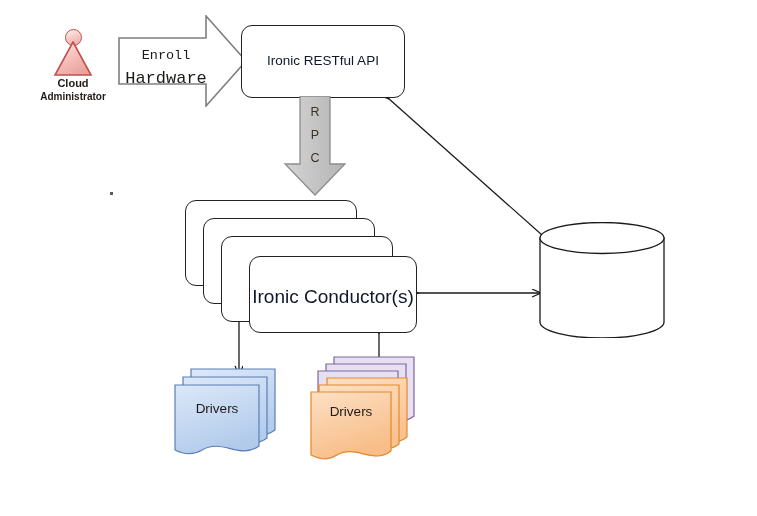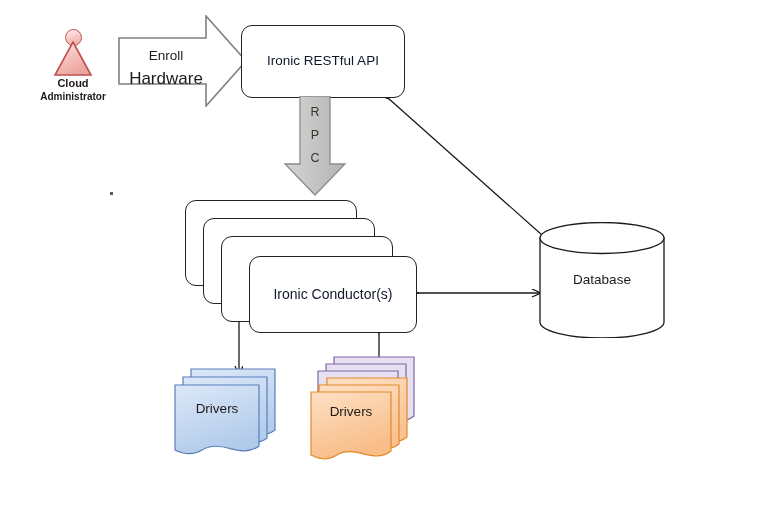--- a/index.html
+++ b/index.html
@@ -66,21 +66,21 @@
         </linearGradient>
       </defs>
       <path d="M20,1 L38,34 L2,34 Z" fill="url(#actorg)" stroke="#c0504d" stroke-width="1.6"></path>
     </svg>
     <div class="lbl ctr" style="left:28px;top:77px;width:90px;font-size:11px;font-weight:bold;">Cloud</div>
     <div class="lbl ctr" style="left:18px;top:91px;width:110px;font-size:10px;font-weight:bold;">Administrator</div>
   </div>
 
   <div class="dot" style="left:110px;top:192px;"></div>
 
-  <div style="position:absolute;left:118px;top:15px;">
+  <div style="position:absolute;left:118px;top:15px;font-family:Liberation Mono, monospace;">
     <svg width="130" height="92" viewBox="0 0 130 92">
       <path d="M1,23 L88,23 L88,1 L128,46 L88,91 L88,69 L1,69 Z" fill="#ffffff" stroke="#7f7f7f" stroke-width="1.6" stroke-linejoin="miter"></path>
     </svg>
     <div class="lbl ctr" style="left:6px;top:33px;width:84px;font-size:13.5px;">Enroll</div>
     <div class="lbl ctr" style="left:0px;top:53px;width:96px;font-size:17px;">Hardware</div>
   </div>
 
   <div class="rbox" style="left:241px;top:25px;width:164px;height:73px;">
     <div class="boxtext" style="top:27px;font-size:13.5px;">Ironic RESTful API</div>
   </div>
@@ -99,30 +99,29 @@
     <div class="lbl ctr" style="left:0px;top:9px;width:64px;font-size:12.5px;color:#3b3228;">R</div>
     <div class="lbl ctr" style="left:0px;top:32px;width:64px;font-size:12.5px;color:#3b3228;">P</div>
     <div class="lbl ctr" style="left:0px;top:55px;width:64px;font-size:12.5px;color:#3b3228;">C</div>
   </div>
 
   <div>
     <div class="rbox ghost" style="left:185px;top:200px;width:172px;height:86px;"></div>
     <div class="rbox ghost" style="left:203px;top:218px;width:172px;height:86px;"></div>
     <div class="rbox ghost" style="left:221px;top:236px;width:172px;height:86px;"></div>
     <div class="rbox" style="left:249px;top:256px;width:168px;height:77px;">
-      <div class="boxtext" style="top:29px;font-size:14px;">Ironic Conductor(s)</div>
+      <div class="boxtext" style="top:29px;font-size:19px;">Ironic Conductor(s)</div>
     </div>
   </div>
 
   <div style="position:absolute;left:538px;top:222px;">
     <svg width="128" height="116" viewBox="0 0 128 116">
       <path d="M2,16 L2,100 A62,16 0 0 0 126,100 L126,16 Z" fill="#ffffff" stroke="#1a1a1a" stroke-width="1.3"></path>
       <ellipse cx="64" cy="16" rx="62" ry="15.5" fill="#ffffff" stroke="#1a1a1a" stroke-width="1.3"></ellipse>
     </svg>
-    <div class="lbl ctr" style="left:0px;top:50px;width:128px;font-size:13.5px;">Database</div>
   </div>
 
   <div>
     <div class="doc" style="left:190px;top:368px;">
       <svg width="86" height="74" viewBox="0 0 86 74">
         <defs>
           <linearGradient id="blg3" x1="0" y1="0" x2="0.4" y2="1">
             <stop offset="0%" stop-color="#dce8f8"></stop>
               <stop offset="100%" stop-color="#b5cdec"></stop>
           </linearGradient>

